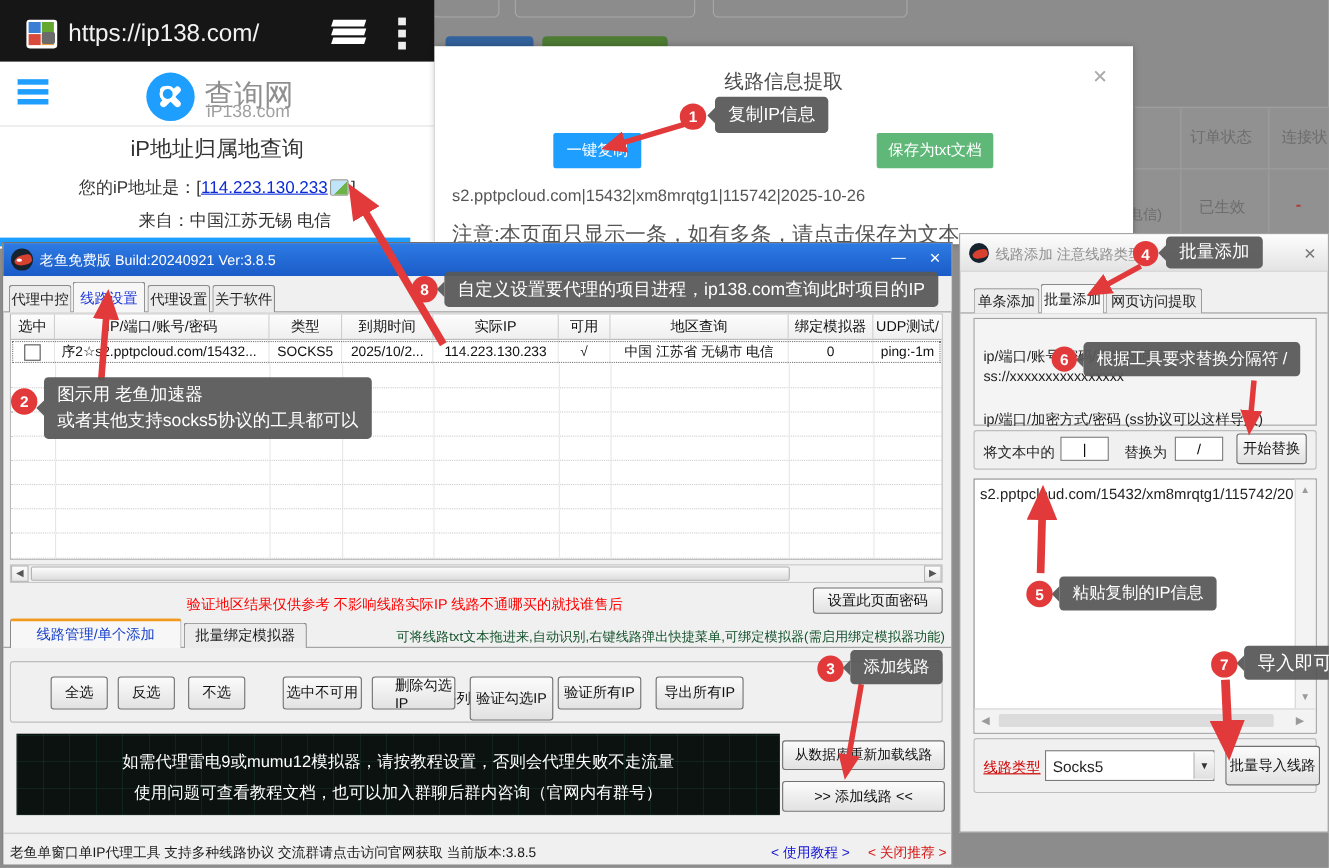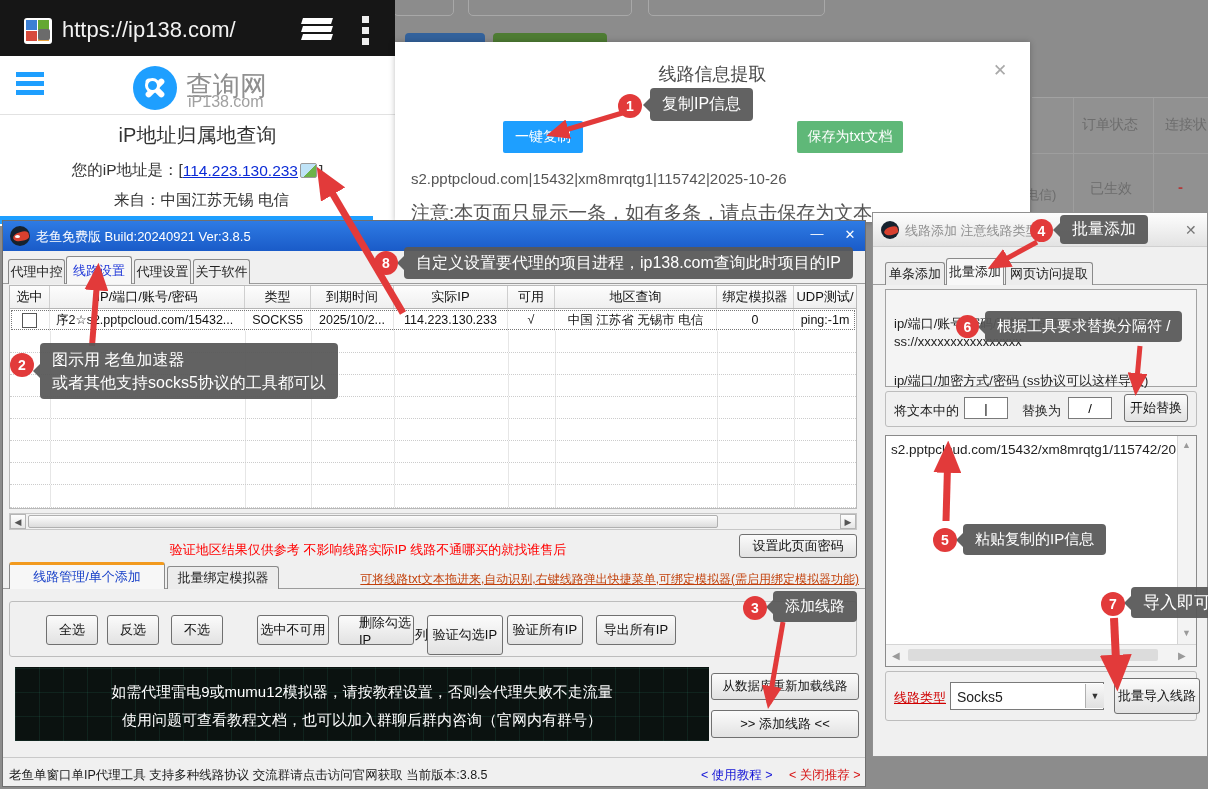--- a/index.html
+++ b/index.html
@@ -98,21 +98,21 @@
   <div class="abs" style="left:186px;top:68px;font-size:27px;color:#8f8f8f;">查询网</div>
   <div class="abs" style="left:188px;top:93px;font-size:16px;color:#a0a0a0;">iP138.com</div>
   <div class="abs" style="left:0;top:114px;width:395px;height:1px;background:#e2e2e2;"></div>
   <div class="abs" style="left:0;top:122px;width:395px;text-align:center;font-size:20px;color:#333;">iP地址归属地查询</div>
   <div class="abs flex" style="left:0;top:160px;width:395px;justify-content:center;font-size:15.5px;color:#333;">
     <span>您的iP地址是：[</span>
       <span style="color:#0b2bd6;text-decoration:underline;">114.223.130.233</span>
     <span style="display:inline-block;width:15px;height:13px;margin:0 2px;background:linear-gradient(135deg,#bfe3f7 55%,#6db34a 55%);border:1px solid #9a9a9a;border-radius:2px;"></span>
     <span>]</span>
   </div>
-  <div class="abs" style="left:4px;top:190px;width:395px;text-align:center;font-size:15.5px;color:#333;">来自：中国江苏无锡 电信</div>
+  <div class="abs" style="left:16px;top:190px;width:395px;text-align:center;font-size:15.5px;color:#333;">来自：中国江苏无锡 电信</div>
   <div class="abs" style="left:0;top:216px;width:373px;height:8px;background:#1e9fff;"></div>
 </div>
 
 <div class="abs" style="left:395px;top:42px;width:635px;height:180px;background:#fff;box-shadow:0 0 6px rgba(0,0,0,.25);">
   <div class="abs" style="left:0;top:20px;width:635px;text-align:center;font-size:18px;color:#4a4a4a;">线路信息提取</div>
   <div class="abs" style="left:598px;top:18px;font-size:17px;color:#a9a9a9;">✕</div>
   <div class="abs flatbtn" style="left:108px;top:79px;width:80px;height:32px;background:#1e9fff;">一键复制</div>
   <div class="abs flatbtn" style="left:402px;top:79px;width:106px;height:32px;background:#5fb878;">保存为txt文档</div>
   <div class="abs" style="left:16px;top:128px;font-size:15px;color:#555;">s2.pptpcloud.com|15432|xm8mrqtg1|115742|2025-10-26</div>
   <div class="abs" style="left:16px;top:158px;font-size:19px;color:#555;">注意:本页面只显示一条，如有多条，请点击保存为文本</div>
@@ -176,21 +176,21 @@
     <div class="abs thumb" style="left:18px;top:1px;width:690px;height:13px;"></div>
     <div class="abs sarrow" style="left:830px;top:0;width:16px;height:15px;">▶</div>
   </div>
 
   <div class="abs" style="left:0;top:320px;width:730px;text-align:center;font-size:13px;color:#f00;">验证地区结果仅供参考 不影响线路实际IP 线路不通哪买的就找谁售后</div>
   <div class="abs cbtn" style="left:736px;top:313px;width:118px;height:24px;">设置此页面密码</div>
 
   <div class="abs" style="left:0;top:367px;width:862px;height:1px;background:#9c9c9c;"></div>
   <div class="abs tab sel" style="left:6px;top:341px;width:156px;height:27px;color:#1840c8;border-top:3px solid #f29a1e;z-index:2;">线路管理/单个添加</div>
   <div class="abs tab" style="left:164px;top:345px;width:112px;height:23px;">批量绑定模拟器</div>
-  <div class="abs" style="left:282px;top:350px;width:574px;text-align:right;font-size:12px;color:#c2410c;white-space:nowrap;overflow:hidden;text-decoration:underline;">可将线路txt文本拖进来,自动识别,右键线路弹出快捷菜单,可绑定模拟器(需启用绑定模拟器功能)</div>
+  <div class="abs" style="left:282px;top:350px;width:574px;text-align:right;font-size:12px;color:#14532d;white-space:nowrap;overflow:hidden;">可将线路txt文本拖进来,自动识别,右键线路弹出快捷菜单,可绑定模拟器(需启用绑定模拟器功能)</div>
 
   <div class="abs groupbox" style="left:6px;top:380px;width:848px;height:56px;">
     <div class="legend" style="left:375px;">线路列表操作</div>
     <div class="abs cbtn" style="left:36px;top:13px;width:52px;height:30px;">全选</div>
     <div class="abs cbtn" style="left:97px;top:13px;width:52px;height:30px;">反选</div>
     <div class="abs cbtn" style="left:161px;top:13px;width:52px;height:30px;">不选</div>
     <div class="abs cbtn" style="left:247px;top:13px;width:72px;height:30px;">选中不可用</div>
     <div class="abs cbtn" style="left:328px;top:13px;width:76px;height:30px;padding-left:20px;">删除勾选IP</div>
     <div class="abs cbtn" style="left:417px;top:13px;width:76px;height:40px;">验证勾选IP</div>
     <div class="abs cbtn" style="left:497px;top:13px;width:76px;height:30px;">验证所有IP</div>

